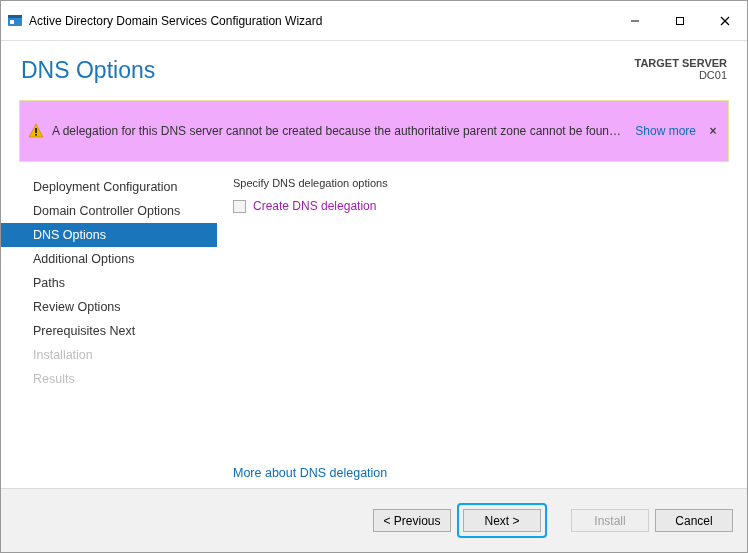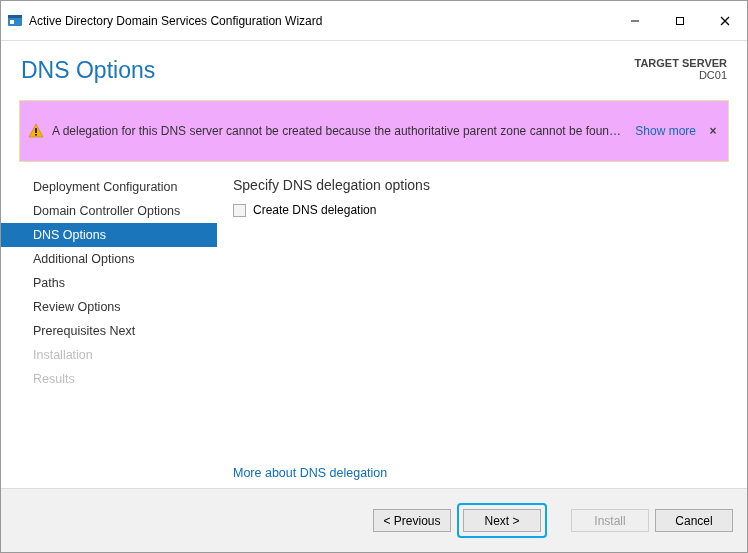--- a/index.html
+++ b/index.html
@@ -84,22 +84,22 @@
   .step.active {
     background: #1a75bb;
     color: #fff;
   }
   .step.disabled { color: #bdbdbd; }
   .content {
     flex: 1;
     padding: 6px 20px 0 16px;
     position: relative;
   }
-  .section-label { font-size: 14px; color: #333; margin-bottom: 10px; }
-  .checkbox-row { display: flex; align-items: center; color: #000000; }
+  .section-label { font-size: 11px; color: #333; margin-bottom: 10px; }
+  .checkbox-row { display: flex; align-items: center; color: #a21caf; }
   .cb {
     width: 13px; height: 13px;
     border: 1px solid #aaa;
     background: #f4f4f4;
     margin-right: 7px;
   }
   .more-link {
     position: absolute;
     bottom: 24px; left: 16px;
     color: #0d6db8;

